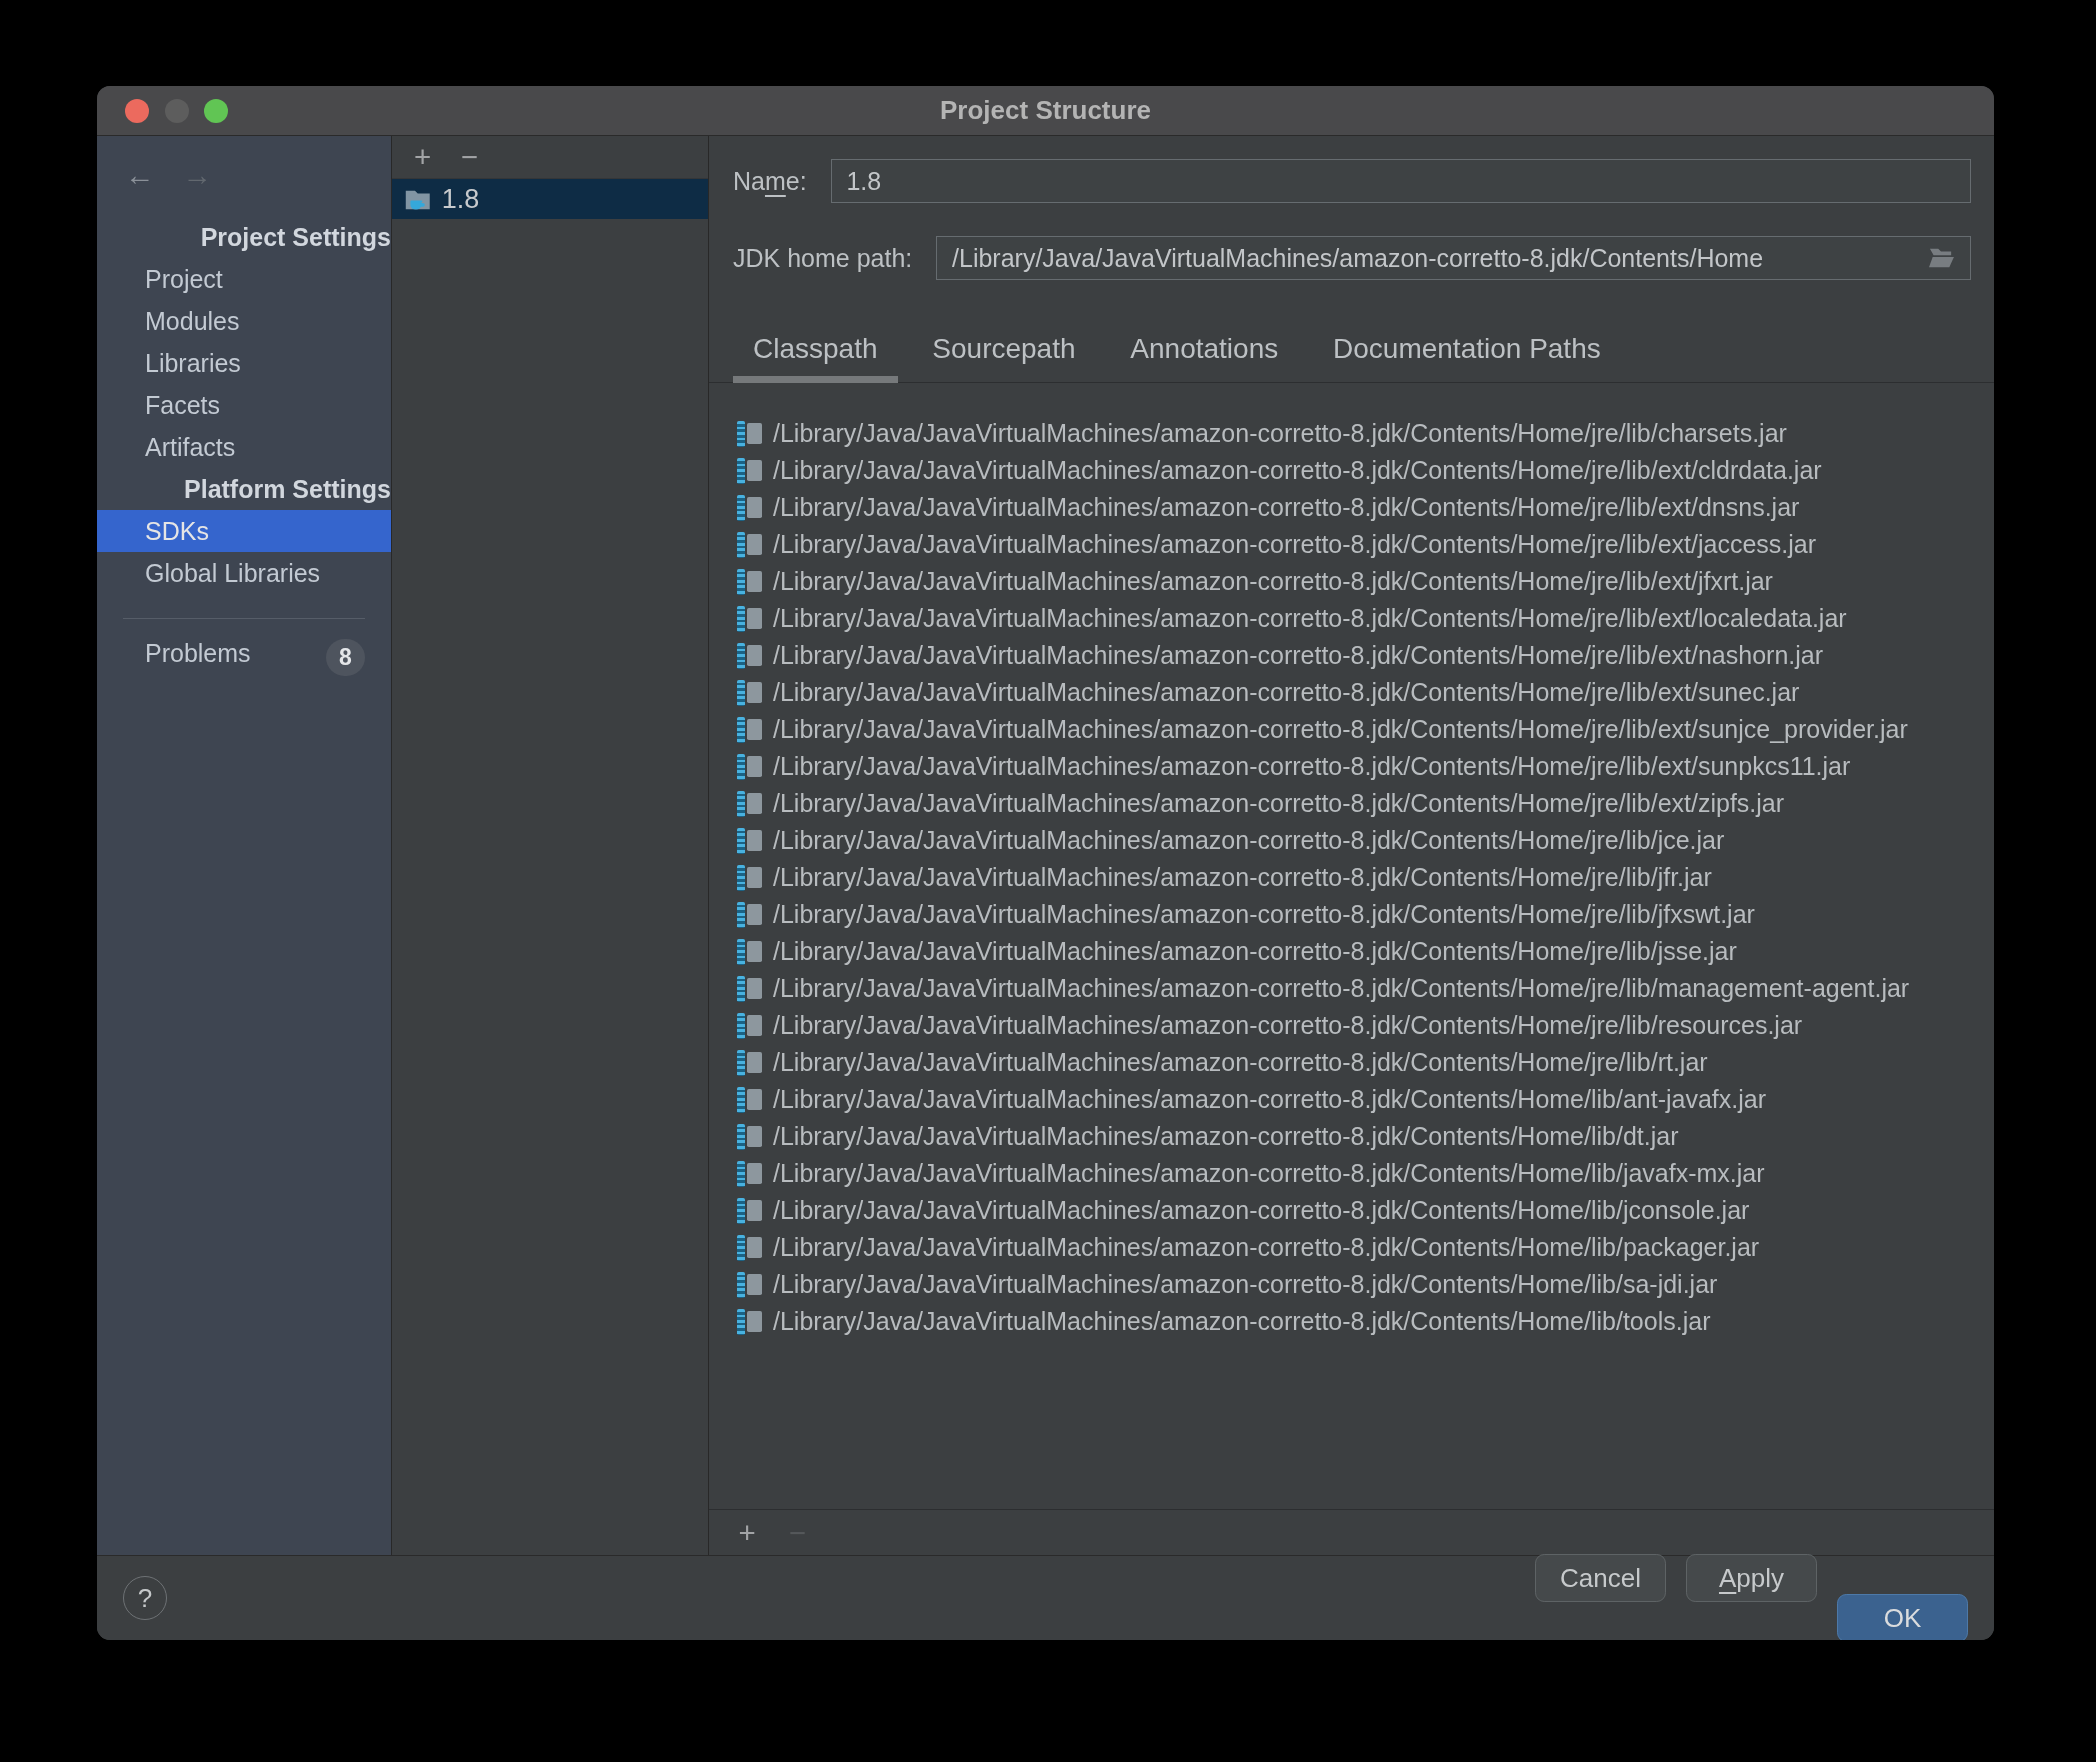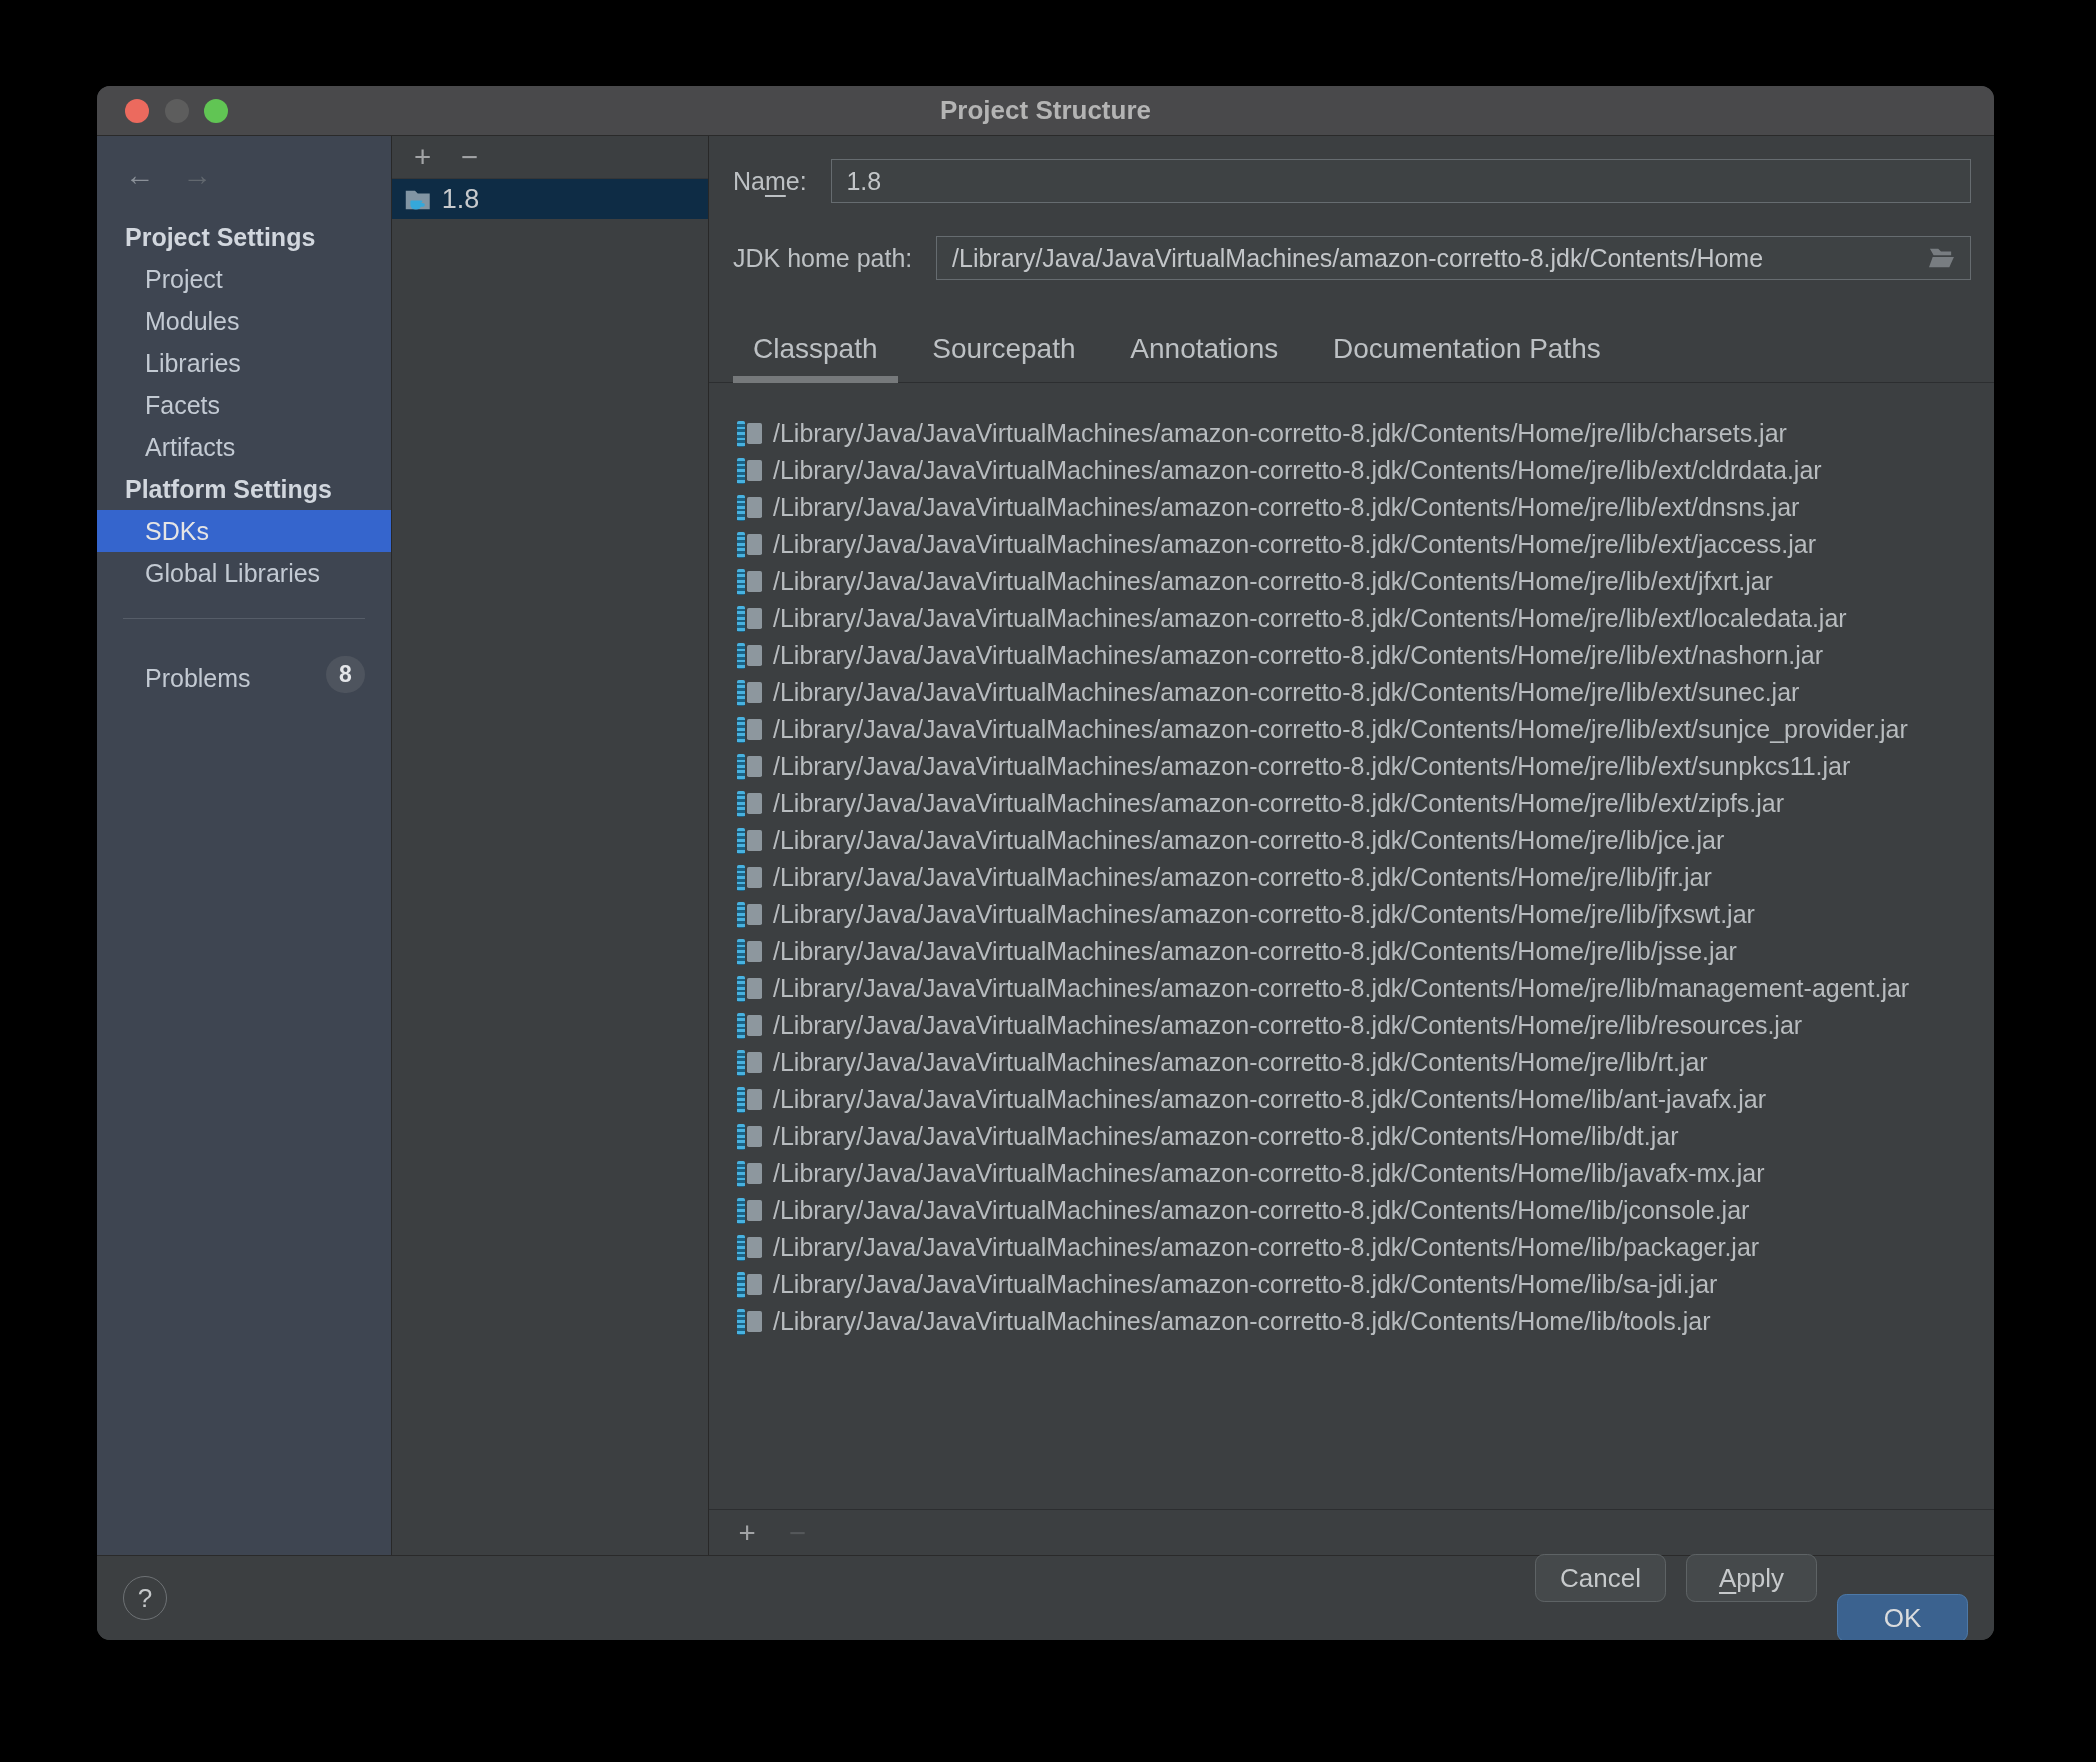--- a/index.html
+++ b/index.html
@@ -31,25 +31,25 @@
   .main { flex:1 1 auto; display:flex; min-height:0; }
 
   
   .sidebar {
     flex:0 0 auto; width:295px; background:#3e4551; border-right:0.9px solid #282828;
     color:#c3cad3; font-size:25px; padding-top:13px;
   }
   .nav-arrows { display:flex; gap:28px; padding:9.2px 0 24px 28px; font-size:29.5px; }
   .arrow-back { color:#8b9199; }
   .arrow-fwd  { color:#62686f; }
-  .sb-header { font-weight:bold; color:#d2d7de; height:42px; line-height:42px; padding-left:28px; }
+  .sb-header { font-weight:bold; color:#d2d7de; height:42px; line-height:42px; padding-left:28px;text-align:right; }
   .sb-item { height:42px; line-height:42px; padding-left:48px; }
   .sb-item.selected { background:#3565cd; color:#e5e5e5; }
   .sb-divider { height:0.9px; background:#565d68; margin:24px 26px 0 26px; }
-  .sb-problems { display:flex; align-items:flex-end; margin-top:32px; height:42px; padding:0 26px 0 48px; }
+  .sb-problems { display:flex; align-items:flex-start; margin-top:20px; height:42px; padding:0 26px 0 48px; }
   .badge {
     margin-left:auto; min-width:39px; height:37px; padding:0 9.2px;
     background:#4e545e; color:#e4e6e9; border-radius:922px;
     display:flex; align-items:center; justify-content:center;
     font-size:23px; font-weight:bold;
   }
 
   
   .midpanel { flex:0 0 auto; width:317px; background:#3c3f41; border-right:0.9px solid #282828; display:flex; flex-direction:column; }
   .mid-toolbar {

